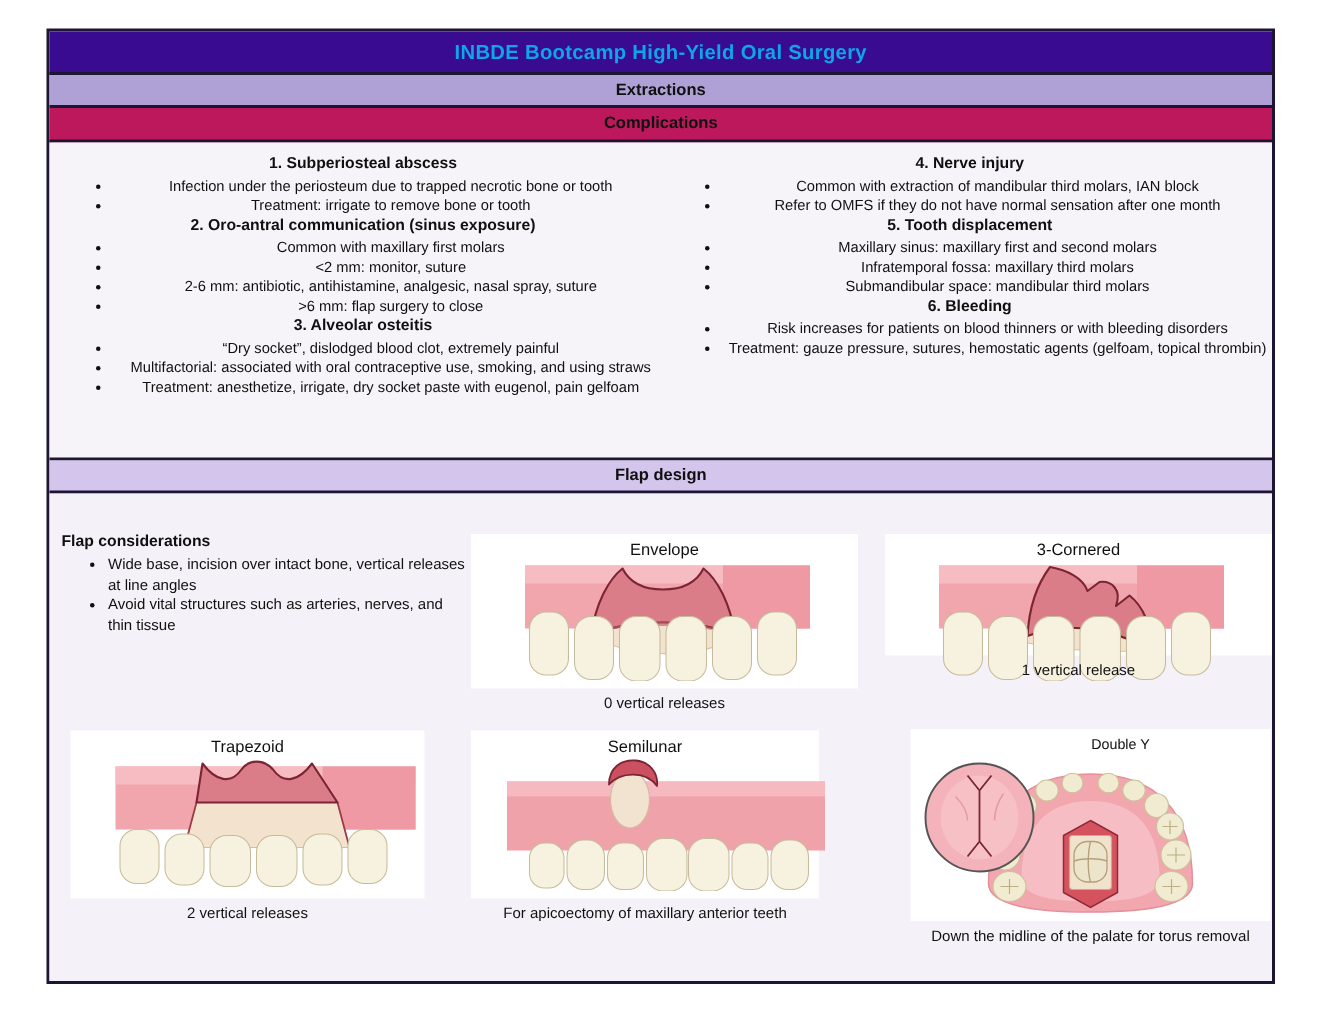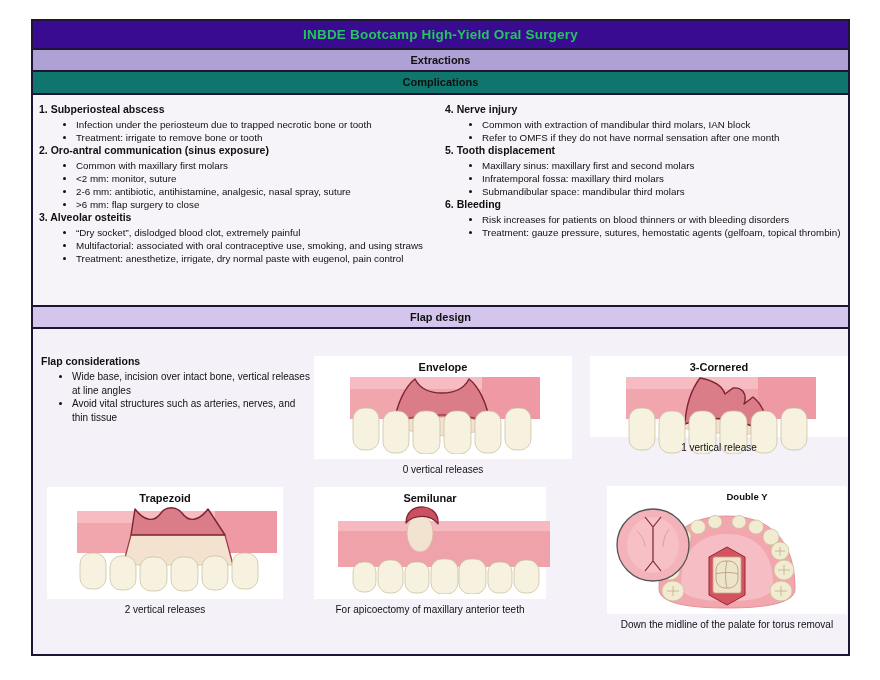--- a/index.html
+++ b/index.html
@@ -1,41 +1,41 @@
 <!DOCTYPE html>
 <html><head>
 <meta charset="utf-8">
 <style>
   html,body{margin:0;padding:0;width:880px;height:680px;overflow:hidden;background:#ffffff;
     font-family:"Liberation Sans",sans-serif;color:#101010;-webkit-font-smoothing:antialiased;}
   .doc{position:absolute;left:31px;top:19px;width:815px;height:633px;border:2px solid #1E1433;
     background:#ffffff;display:flex;flex-direction:column;}
-  .title-bar{height:27px;background:#390B91;border-bottom:2px solid #1E1433;color:#22c55e;
+  .title-bar{height:27px;background:#390B91;border-bottom:2px solid #1E1433;color:#0ea5e9;
     font-weight:bold;font-size:13.5px;text-align:center;line-height:27px;letter-spacing:.2px;}
   .bar{height:20px;border-bottom:2px solid #1E1433;font-weight:bold;font-size:11px;
     text-align:center;line-height:20px;}
   .bar-ext{background:#AFA1D6;}
-  .bar-comp{background:#0f766e;height:21px;line-height:21px;}
+  .bar-comp{background:#be185d;height:21px;line-height:21px;}
   .bar-flap{background:#D3C5EB;}
   .comp-body{height:212px;background:#F6F4F9;border-bottom:2px solid #1E1433;display:flex;
     padding:8px 0 0 6px;box-sizing:border-box;}
-  .col{width:406px;}
+  .col{width:406px;text-align:center;}
   .col.right{flex:1;}
   .entry .h{font-weight:bold;font-size:10.5px;line-height:13px;margin-top:0;}
   .entry:first-child .h{margin-top:0;}
   .entry ul{margin:2px 0 0 0;padding-left:37px;}
   .entry li{font-size:9.8px;line-height:13px;}
   .flap-body{flex:1;background:#F4F1F8;position:relative;}
   .considerations{position:absolute;left:8px;top:26px;width:270px;}
   .considerations .h{font-weight:bold;font-size:10.5px;line-height:13px;}
   .considerations ul{margin:2px 0 0 0;padding-left:31px;}
   .considerations li{font-size:10px;line-height:13.5px;}
   .panel{position:absolute;text-align:center;}
   .pbox{background:#ffffff;}
-  .ptitle{font-weight:bold;font-size:11px;padding-top:5px;line-height:13px;}
+  .ptitle{font-weight:normal;font-size:11px;padding-top:5px;line-height:13px;}
   .ptitle.small{font-size:9.5px;padding-top:4px;margin-left:40px;}
   .pcaption{font-size:10px;margin-top:5px;white-space:nowrap;}
   svg{display:block;margin:0 auto;}
 </style>
 </head>
 <body>
 
 <div class="doc">
 
   <div class="title-bar">
@@ -66,21 +66,21 @@
           <li>&lt;2 mm: monitor, suture</li>
           <li>2-6 mm: antibiotic, antihistamine, analgesic, nasal spray, suture</li>
           <li>&gt;6 mm: flap surgery to close</li>
         </ul>
       </div>
       <div class="entry">
         <div class="h">3. Alveolar osteitis</div>
         <ul>
           <li>“Dry socket”, dislodged blood clot, extremely painful</li>
           <li>Multifactorial: associated with oral contraceptive use, smoking, and using straws</li>
-          <li>Treatment: anesthetize, irrigate, dry normal paste with eugenol, pain control</li>
+          <li>Treatment: anesthetize, irrigate, dry socket paste with eugenol, pain gelfoam</li>
         </ul>
       </div>
     </div>
     <div class="col right">
       <div class="entry">
         <div class="h">4. Nerve injury</div>
         <ul>
           <li>Common with extraction of mandibular third molars, IAN block</li>
           <li>Refer to OMFS if they do not have normal sensation after one month</li>
         </ul>

